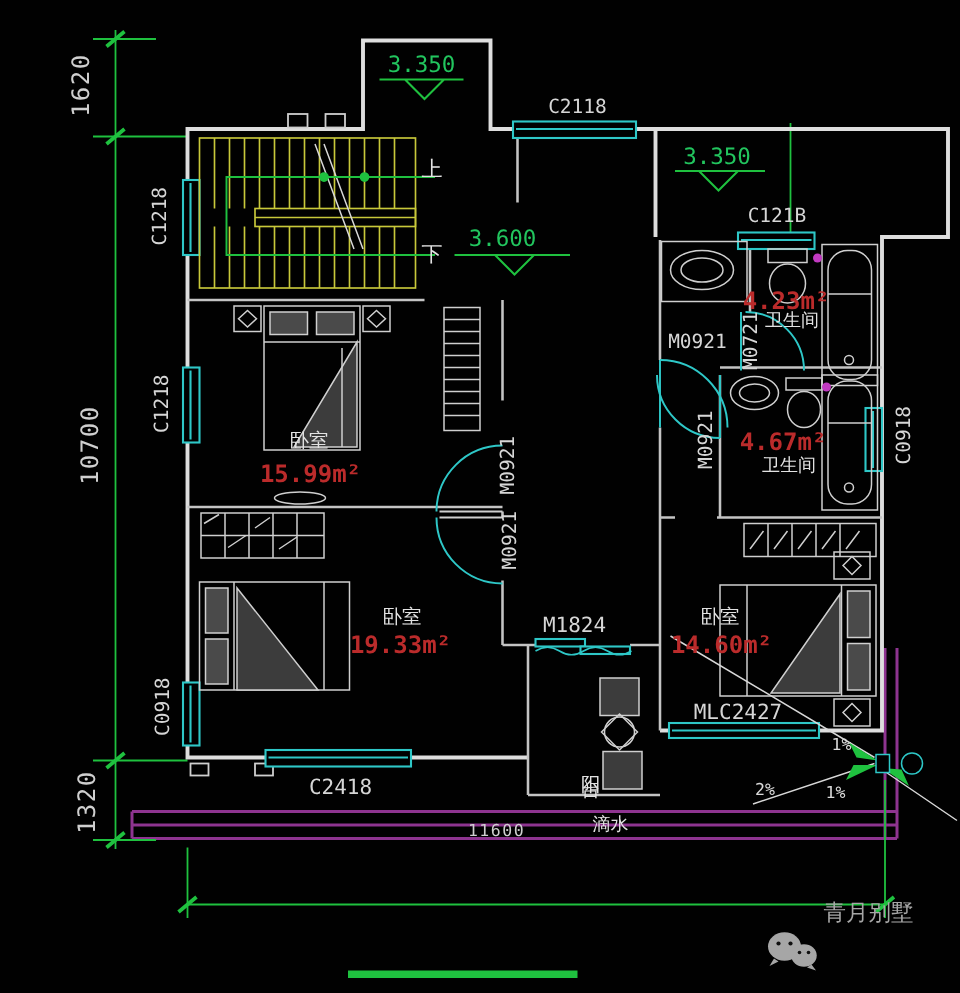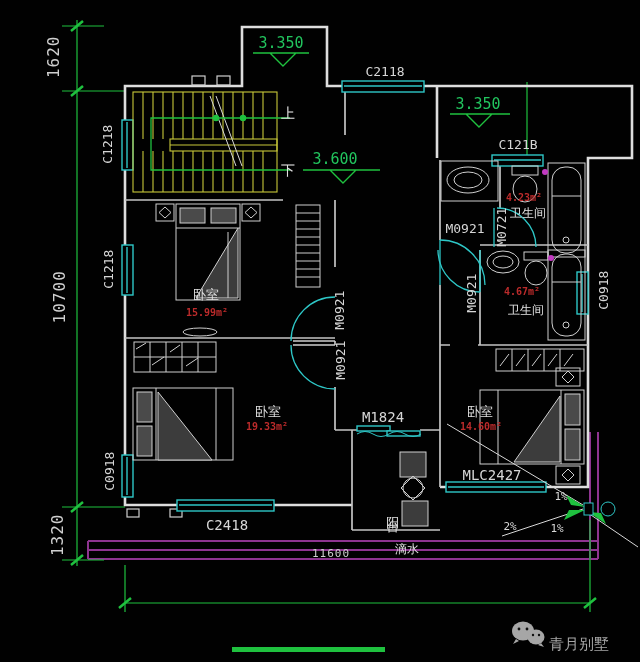--- a/index.html
+++ b/index.html
@@ -6,21 +6,21 @@
   #plan{position:relative;width:640px;height:662px;background:#010101;overflow:hidden;
         font-family:"DejaVu Sans","Liberation Sans",sans-serif;}
   #plan svg{position:absolute;left:0;top:0;}
   .t{position:absolute;white-space:nowrap;color:#d8d8d8;text-align:center;
      font-family:"DejaVu Sans Mono","Liberation Mono",monospace;font-size:13px;line-height:1.1;}
   .v{transform:rotate(-90deg);}
   .dim{font-size:16px;color:#cfcfcf;letter-spacing:1px;}
   .lvl{font-size:15px;color:#22c55e;}
   .code{font-size:13px;color:#d6d6d6;}
   .big{font-size:14px;}
-  .red{color:#bb2b2b;font-size:10px;font-weight:bold;}
+  .red{color:#bb2b2b;font-size:16px;font-weight:bold;}
   .room{font-size:13px;color:#e2e2e2;font-family:"DejaVu Sans","Liberation Sans",sans-serif;}
   .small{font-size:11px;}
   .cjkv{writing-mode:vertical-rl;letter-spacing:3px;}
   .title{font-size:25px;font-weight:bold;color:#f0f0f0;letter-spacing:6px;
          font-family:"DejaVu Sans","Liberation Sans",sans-serif;}
   .underbar{position:absolute;background:#1fc13f;}
   .wm{font-size:15px;color:#a6a6a6;font-family:"DejaVu Sans","Liberation Sans",sans-serif;}
 </style>
 </head>
 <body>
@@ -302,14 +302,14 @@
   <div class="t room" style="left:281px;top:106px;font-size:14px;">上</div>
   <div class="t room" style="left:281px;top:163px;font-size:14px;">下</div>
 
   <div class="t small" style="left:543px;top:491px;width:36px;">1%</div>
   <div class="t small" style="left:492px;top:521px;width:36px;">2%</div>
   <div class="t small" style="left:539px;top:523px;width:36px;">1%</div>
   <div class="t room" style="left:387px;top:543px;width:40px;font-size:12px;">滴水</div>
 
   <div class="underbar" style="left:232px;top:647px;width:153px;height:5px;"></div>
 
-  <div class="t wm" style="left:549px;top:636px;">青月别墅</div>
+  <div class="t wm" style="left:549px;top:600px;">青月别墅</div>
 </div>
 
 </body></html>

